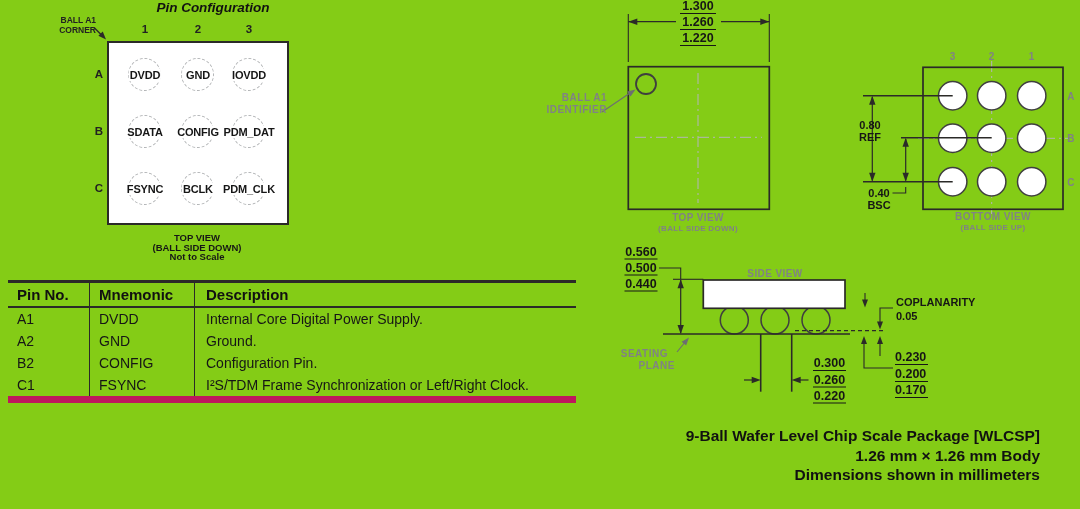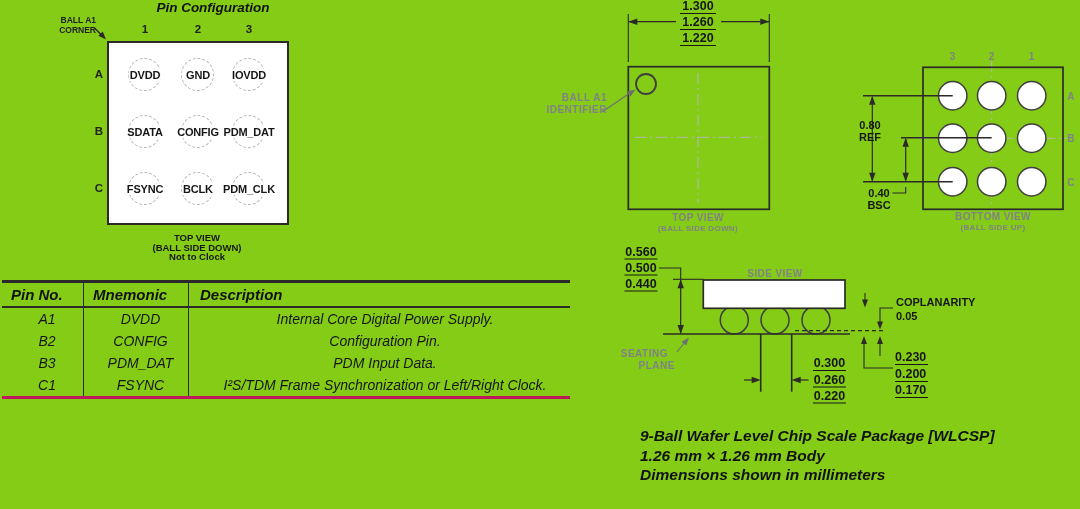--- a/index.html
+++ b/index.html
@@ -19,41 +19,41 @@
   .pc-col{top:23px;width:20px;margin-left:-10px;text-align:center;font-size:11.5px;font-weight:bold;color:#222;}
   .pc-row{left:92px;width:14px;height:14px;margin-top:-7px;text-align:center;font-size:11.5px;font-weight:bold;color:#222;}
   .pc-cell{width:64px;height:36px;}
   .pc-circle{position:absolute;left:15px;top:1px;width:33px;height:33px;border:1.5px dashed #b2b4b6;border-radius:50%;box-sizing:border-box;}
   .pc-label{position:absolute;left:50%;top:50%;transform:translate(-50%,-50%);
     font-size:11px;font-weight:bold;color:#161616;background:#fff;padding:0 1px;letter-spacing:-0.2px;}
   .pc-caption{left:107px;top:233px;width:180px;text-align:center;
     font-size:9.5px;line-height:9.6px;font-weight:bold;color:#161616;}
 
   
-  table.pinfn{position:absolute;left:2px;top:280px;width:537px;border-collapse:collapse;table-layout:fixed;
-    border-top:3px solid #2b2a28;border-bottom:3px solid #be185d;font-style:italic;}
+  table.pinfn{position:absolute;left:8px;top:280px;width:537px;border-collapse:collapse;table-layout:fixed;
+    border-top:3px solid #2b2a28;border-bottom:7px solid #be185d;}
   table.pinfn th{font-size:15px;font-weight:bold;text-align:left;height:23px;
     border-bottom:2.5px solid #2b2a28;color:#111;}
-  table.pinfn td{font-size:14px;height:22px;color:#161616;text-align:center;}
+  table.pinfn td{font-size:14px;height:22px;color:#161616;}
   table.pinfn th,table.pinfn td{padding:0 0 0 9px;vertical-align:middle;line-height:1;}
   table.pinfn .c1{width:72px;}
   table.pinfn .c2{width:95px;border-left:1.5px solid #2b2a28;}
   table.pinfn .c3{width:370px;border-left:1.5px solid #2b2a28;padding-left:11px;}
 
   
   #pkg-svg{position:absolute;left:540px;top:0px;}
   #pkg-svg text{font-family:"Liberation Sans", sans-serif;}
   .dimtxt{font-size:12.5px;font-weight:bold;fill:#161616;}
   .dimtxt2{font-size:11px;font-weight:bold;fill:#161616;}
   .graycap{font-size:10px;font-weight:bold;fill:#808285;letter-spacing:0.4px;}
   .graycap2{font-size:8px;font-weight:bold;fill:#808285;letter-spacing:0.3px;}
   .graylbl{font-size:10px;font-weight:bold;fill:#808285;letter-spacing:0.5px;}
 
-  .pkg-footer{left:640px;top:426px;width:400px;text-align:left;
-    font-size:15.5px;line-height:19.5px;font-weight:bold;font-style:italic;color:#111;}
+  .pkg-footer{left:640px;top:426px;width:400px;text-align:right;
+    font-size:15.5px;line-height:19.5px;font-weight:bold;color:#111;}
 </style>
 </head>
 <body>
 
 <div id="stage">
 
   <div class="abs pc-title nosel">Pin Configuration</div>
 
   <div class="abs pc-corner">
     <div>BALL A1</div>
@@ -107,46 +107,46 @@
       <span class="pc-label">BCLK</span>
     </div>
   <div class="abs pc-cell" style="left:217px;top:171px;">
       <div class="pc-circle"></div>
       <span class="pc-label">PDM_CLK</span>
     </div>
 
   <div class="abs pc-caption">
     <div>TOP VIEW</div>
     <div>(BALL SIDE DOWN)</div>
-    <div>Not to Clock</div>
+    <div>Not to Scale</div>
   </div>
 
   <table class="pinfn">
     <thead>
       <tr>
         <th class="c1">Pin No.</th>
         <th class="c2">Mnemonic</th>
         <th class="c3">Description</th>
       </tr>
     </thead>
     <tbody>
       <tr>
           <td class="c1">A1</td>
           <td class="c2">DVDD</td>
           <td class="c3">Internal Core Digital Power Supply.</td>
         </tr>
       <tr>
+          <td class="c1">A2</td>
+          <td class="c2">GND</td>
+          <td class="c3">Ground.</td>
+        </tr>
+      <tr>
           <td class="c1">B2</td>
           <td class="c2">CONFIG</td>
           <td class="c3">Configuration Pin.</td>
-        </tr>
-      <tr>
-          <td class="c1">B3</td>
-          <td class="c2">PDM_DAT</td>
-          <td class="c3">PDM Input Data.</td>
         </tr>
       <tr>
           <td class="c1">C1</td>
           <td class="c2">FSYNC</td>
           <td class="c3">I²S/TDM Frame Synchronization or Left/Right Clock.</td>
         </tr>
     </tbody>
   </table>
 
   <svg id="pkg-svg" width="540" height="422" viewBox="0 0 540 422">

